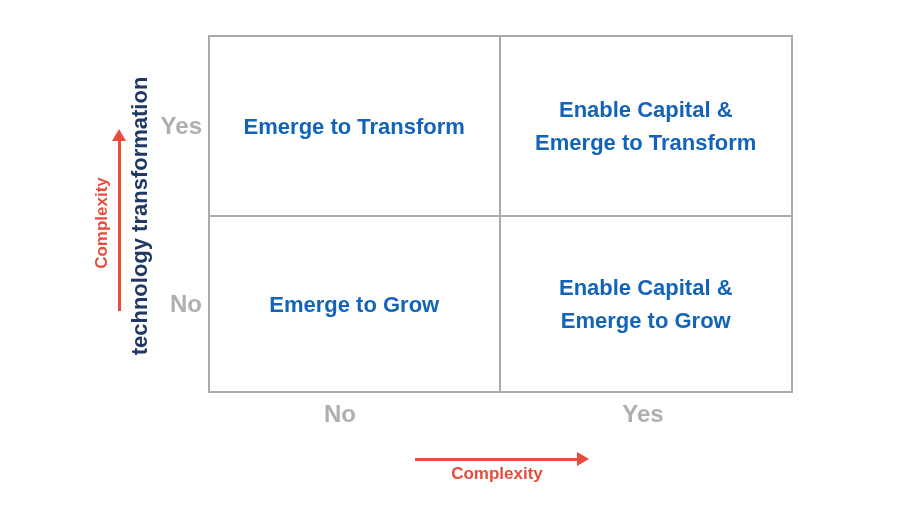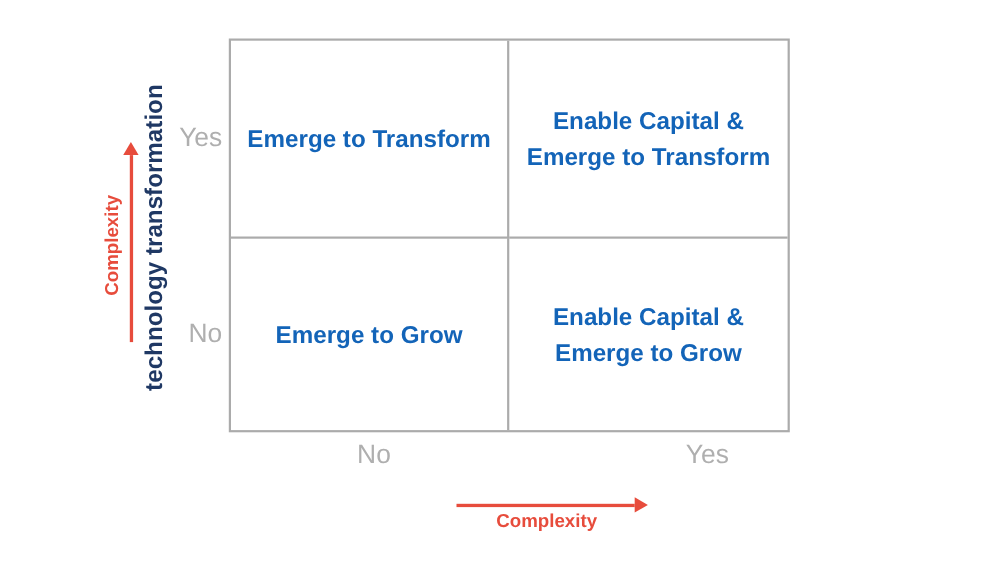--- a/index.html
+++ b/index.html
@@ -14,21 +14,21 @@
     height: 513px;
     background: #ffffff;
     overflow: hidden;
   }
 
   
   .grid {
     position: absolute;
     left: 208px;
     top: 35px;
-    width: 510px;
+    width: 585px;
     height: 358px;
     box-sizing: border-box;
     border: 2px solid #ABABAB;
     display: grid;
     grid-template-columns: 50% 50%;
     grid-template-rows: 180px auto;
     background: #ffffff;
   }
   .cell {
     display: flex;
@@ -46,21 +46,21 @@
     line-height: 33px;
     text-align: center;
     white-space: pre-line;
   }
 
   
   .tick {
     position: absolute;
     color: #AFAFAF;
     font-size: 24px;
-    font-weight: 400;
+    font-weight: 700;
     line-height: 28px;
   }
   .tick-y-yes { left: 140px; top: 112px; width: 62px; text-align: right; }
   .tick-y-no  { left: 140px; top: 290px; width: 62px; text-align: right; }
   .tick-x-no  { left: 310px; top: 400px; width: 60px; text-align: center; }
   .tick-x-yes { left: 613px; top: 400px; width: 60px; text-align: center; }
 
   
   .x-axis-title {
     position: absolute;

